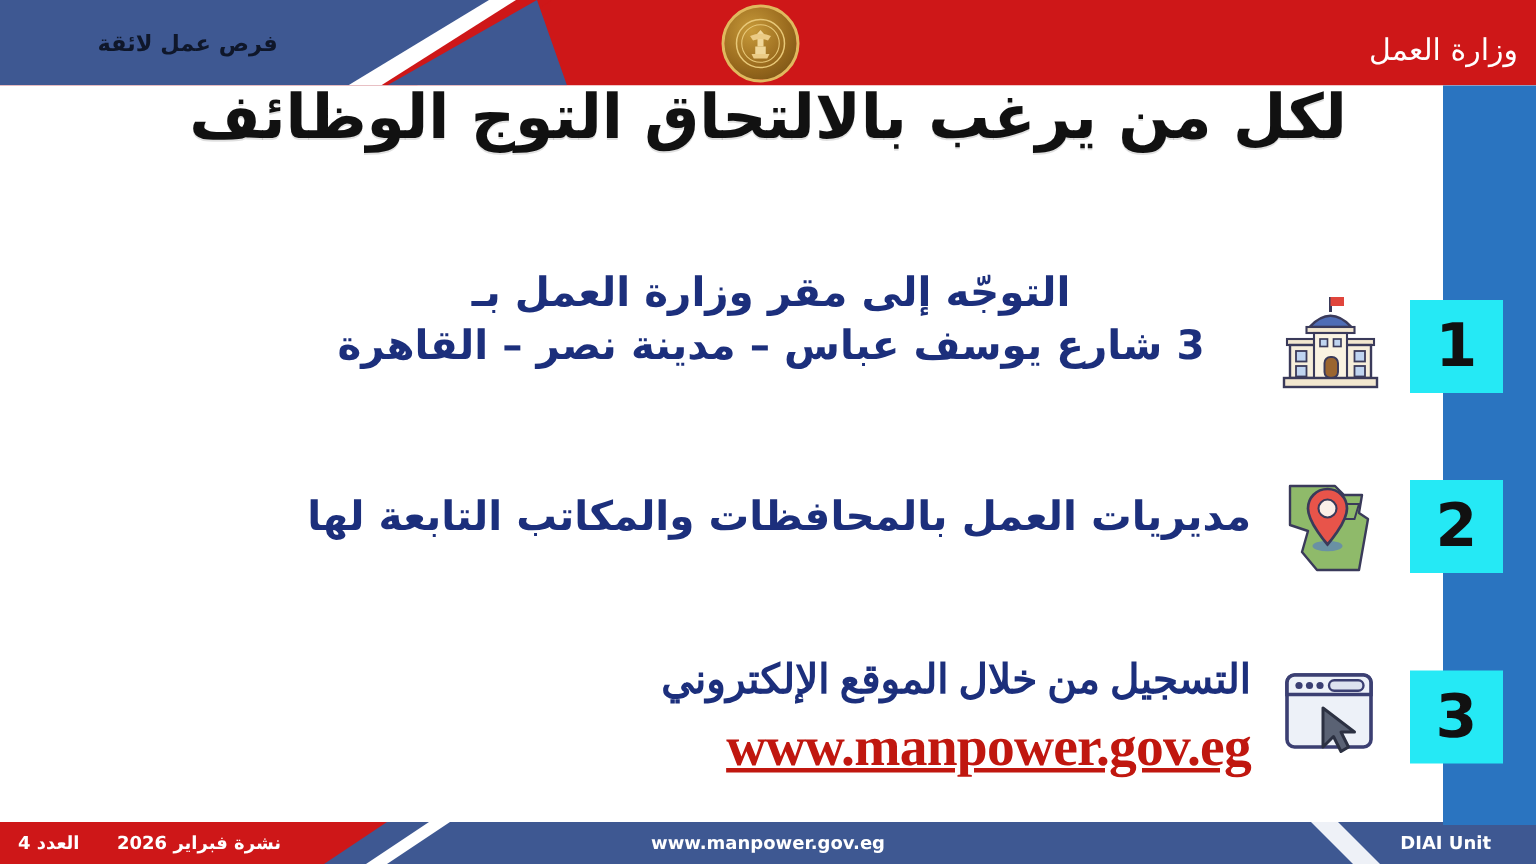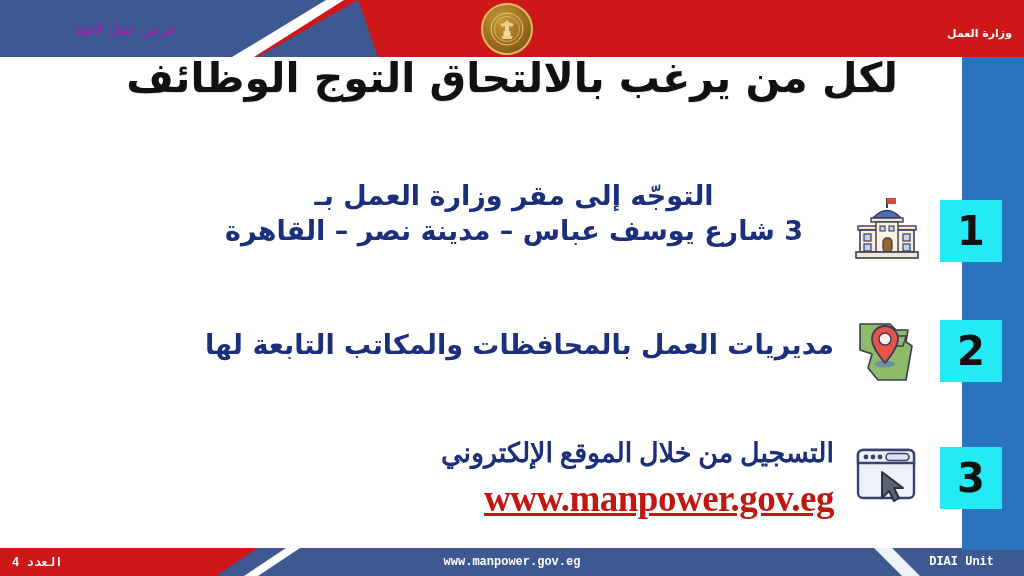--- a/index.html
+++ b/index.html
@@ -26,26 +26,26 @@
     position:absolute;left:208px;top:0;width:160px;height:57px;background:#CE1718;
     clip-path:polygon(136px 0,160px 0,70px 57px,46px 57px);
   }
   .hdr-tri{
     position:absolute;left:258px;top:0;width:120px;height:57px;background:#3E5892;
     clip-path:polygon(100px 0,120px 57px,0 57px);
   }
   .hdr-left-label{
     position:absolute;left:0;top:0;width:250px;height:57px;
     display:flex;align-items:center;justify-content:center;
-    color:#a21caf;font-size:15px;font-weight:normal;direction:rtl;letter-spacing:.2px;
+    color:#0f172a;font-size:15px;font-weight:bold;direction:rtl;letter-spacing:.2px;
   }
   .hdr-right-label{
     position:absolute;right:12px;top:0;height:66px;
     display:flex;align-items:center;
-    color:#ffffff;font-size:11px;font-weight:bold;direction:rtl;
+    color:#ffffff;font-size:20px;font-weight:normal;direction:rtl;
   }
   
   .emblem{
     position:absolute;left:481px;top:3px;width:52px;height:52px;border-radius:50%;
     background:radial-gradient(circle at 38% 32%,#C79A3A 0%,#9A6B1E 55%,#6E4A12 100%);
     border:2px solid #E0B95E;box-sizing:border-box;
     display:flex;align-items:center;justify-content:center;
   }
   .emblem svg{display:block;}
 
@@ -97,21 +97,21 @@
   }
   .ftr-white-slash{
     position:absolute;left:240px;top:0;width:90px;height:28px;background:#ffffff;
     clip-path:polygon(46px 0,60px 0,18px 28px,4px 28px);
   }
   .ftr-white-slash2{
     position:absolute;right:96px;top:0;width:80px;height:28px;background:#eef1f7;
     clip-path:polygon(26px 0,44px 0,72px 28px,54px 28px);
   }
   .ftr-blue-tab{position:absolute;right:0;top:-8px;width:62px;height:10px;background:#2A74C0;}
-  .ftr-item{position:absolute;top:0;height:28px;display:flex;align-items:center;color:#ffffff;font-size:12px;font-weight:bold;font-family:Liberation Mono, monospace;}
+  .ftr-item{position:absolute;top:0;height:28px;display:flex;align-items:center;color:#ffffff;font-size:12px;font-weight:bold;}
   .ftr-issue{left:12px;direction:rtl;}
   .ftr-bulletin{left:78px;direction:rtl;}
   .ftr-url{left:0;width:1024px;justify-content:center;direction:ltr;}
   .ftr-unit{right:30px;direction:ltr;}
 </style>
 </head>
 <body>
 
 <div class="poster">
 
@@ -196,16 +196,17 @@
   </div>
 
   <div class="footer">
     <div class="ftr-navy"></div>
     <div class="ftr-red"></div>
     <div class="ftr-white-slash"></div>
     <div class="ftr-white-slash2"></div>
     <div class="ftr-blue-tab"></div>
     <div class="ftr-item ftr-url">www.manpower.gov.eg</div>
     <div class="ftr-item ftr-issue">العدد 4</div>
+    <div class="ftr-item ftr-bulletin">نشرة فبراير 2026</div>
     <div class="ftr-item ftr-unit">DIAI Unit</div>
   </div>
 
 </div>
 
 </body></html>

